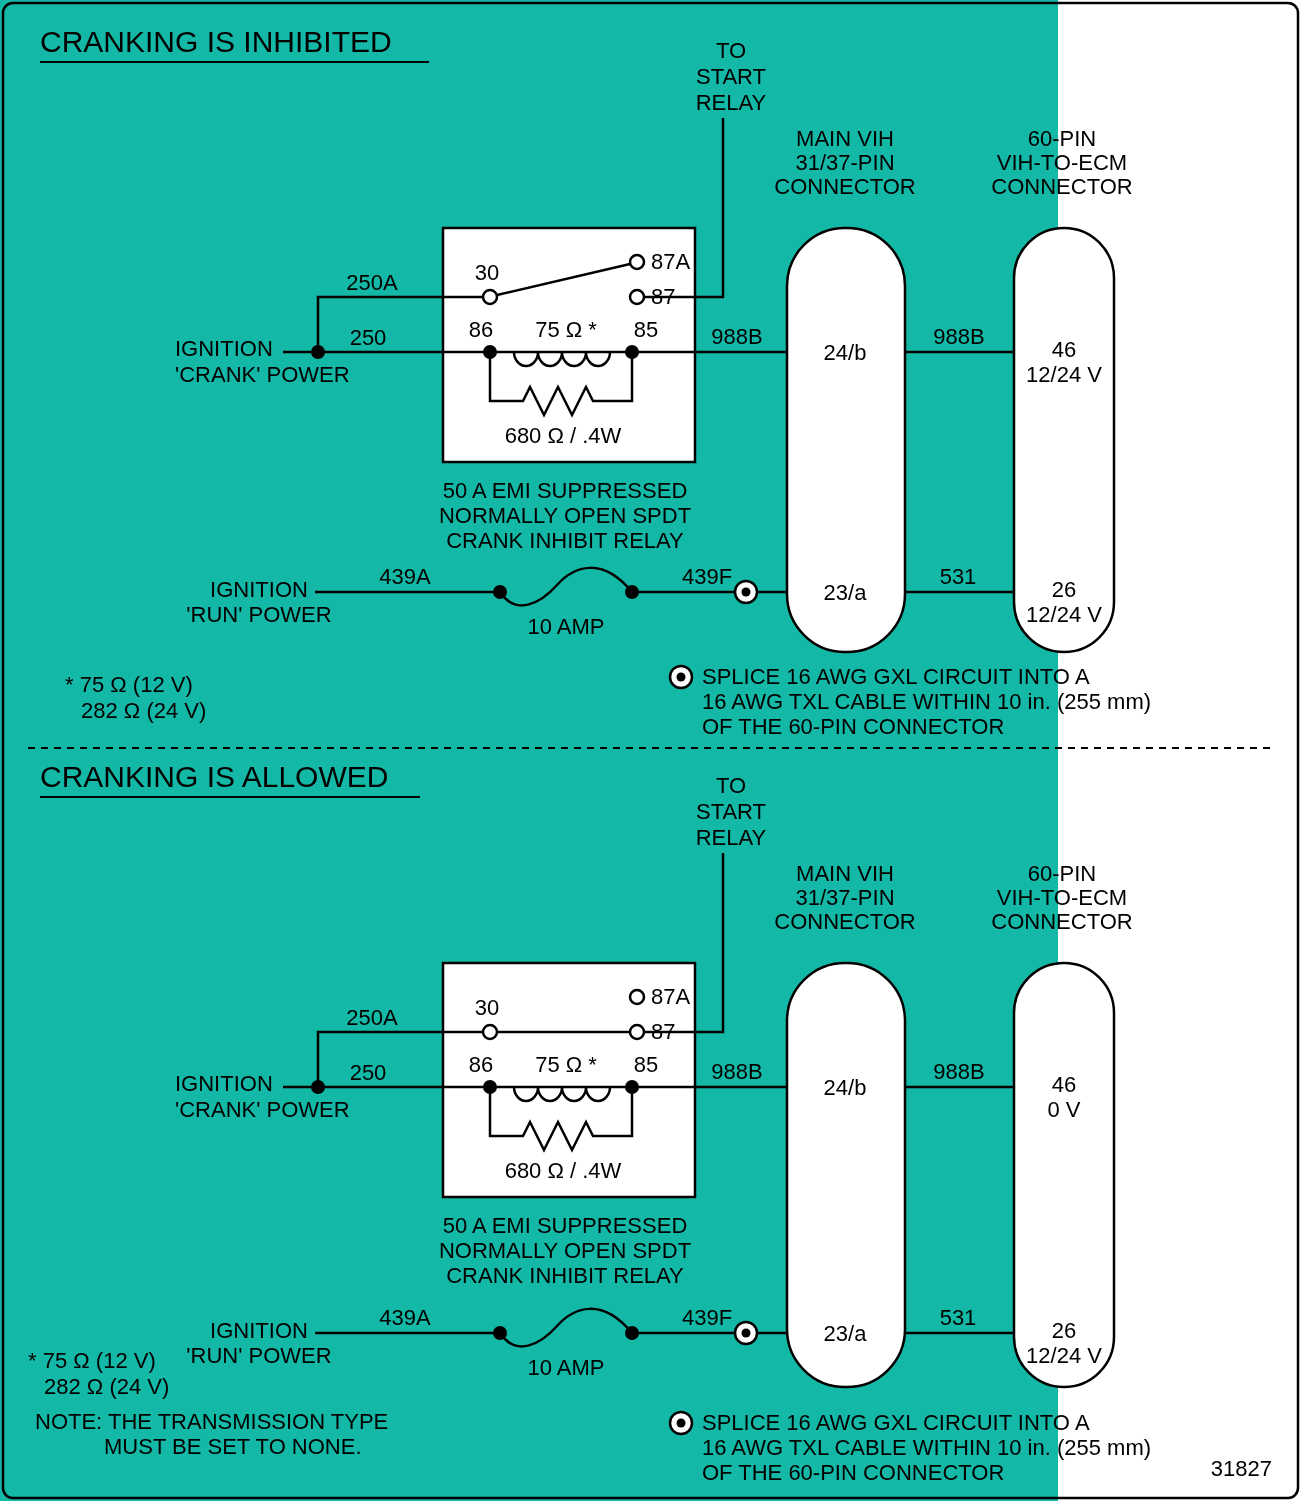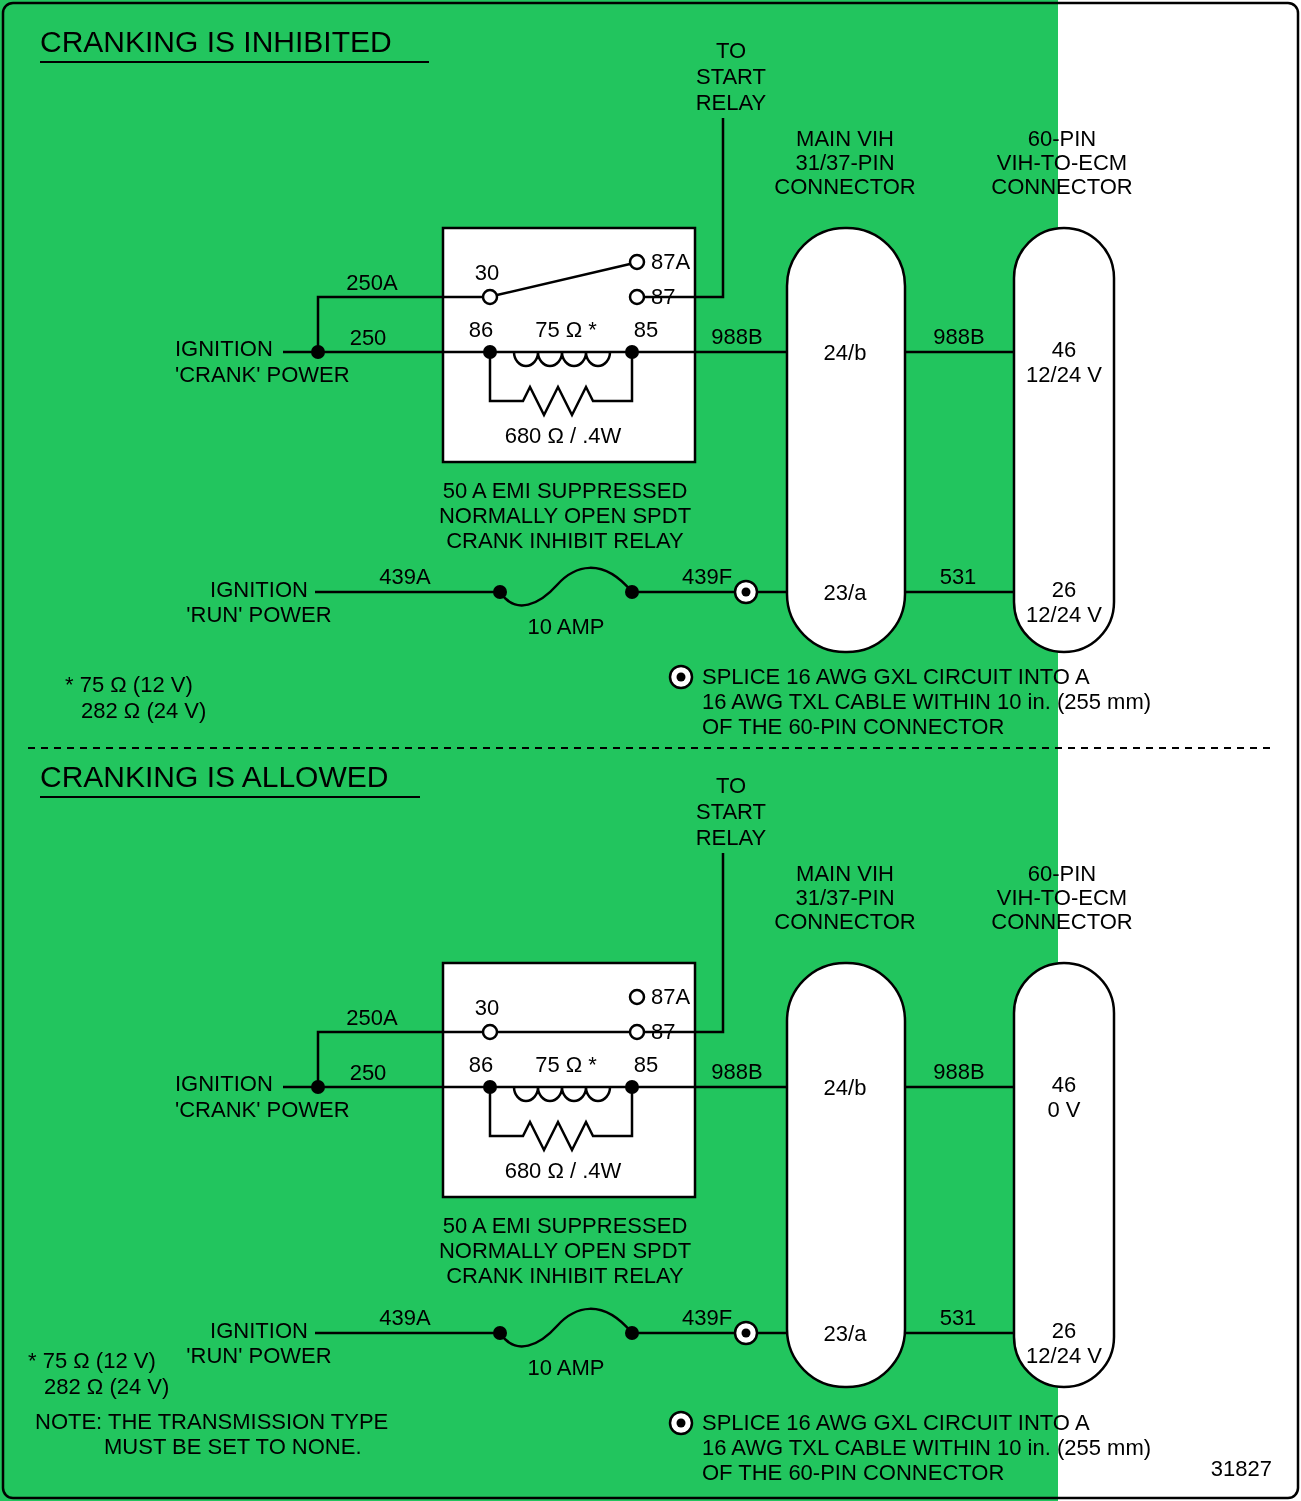--- a/index.html
+++ b/index.html
@@ -1,16 +1,16 @@
 <!DOCTYPE html>
 <html><head>
 <meta charset="utf-8">
 <style>
   html,body{margin:0;padding:0;background:#ffffff;}
-  .page{width:1058px;height:1501px;position:relative;background:#22c55e;}
+  .page{width:1058px;height:1501px;position:relative;background:#14b8a6;}
   svg text{font-family:"Liberation Sans","DejaVu Sans",sans-serif;font-size:22px;fill:#000;}
   svg .title{font-size:30px;}
   .tc{text-anchor:middle;}
   .te{text-anchor:end;}
   .w{fill:none;stroke:#000;stroke-width:2.5;}
   .thin{stroke-width:2;}
   .dashed{stroke-dasharray:7 6;stroke-width:2;}
   .dot{fill:#000;stroke:none;}
   .open{fill:#fff;stroke:#000;stroke-width:2.5;}
   .box{fill:#fff;stroke:#000;stroke-width:2.5;}

